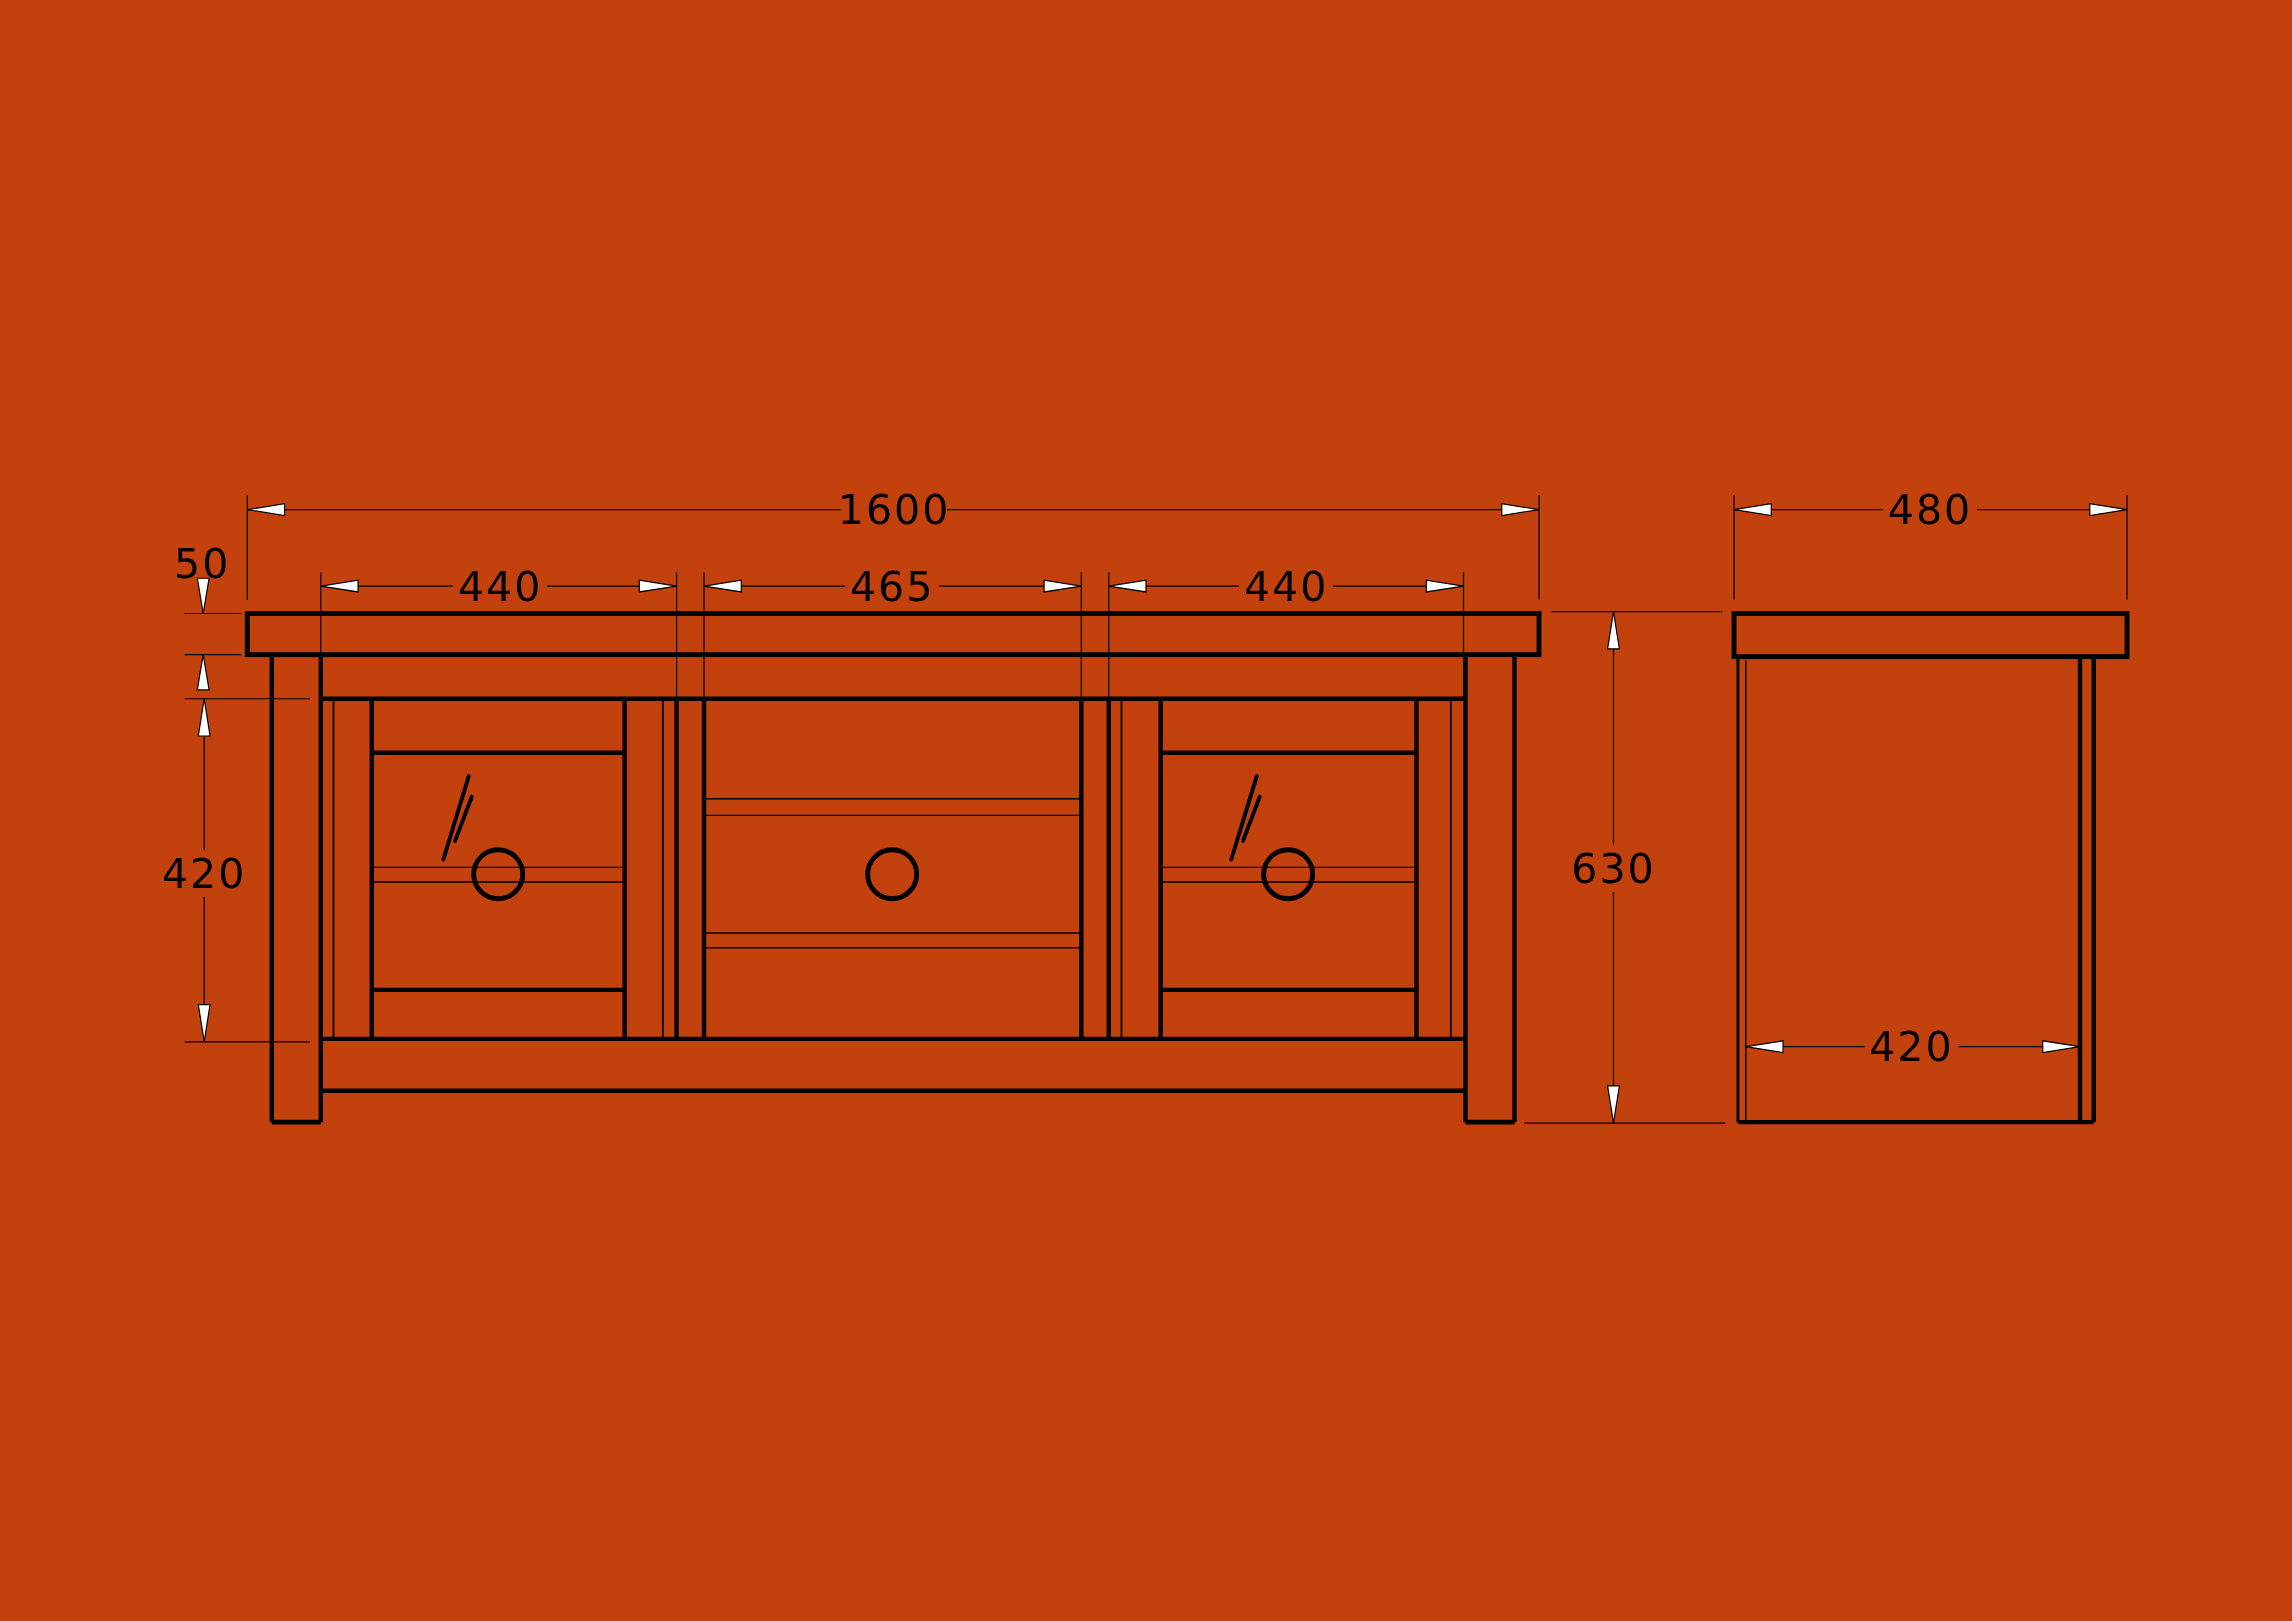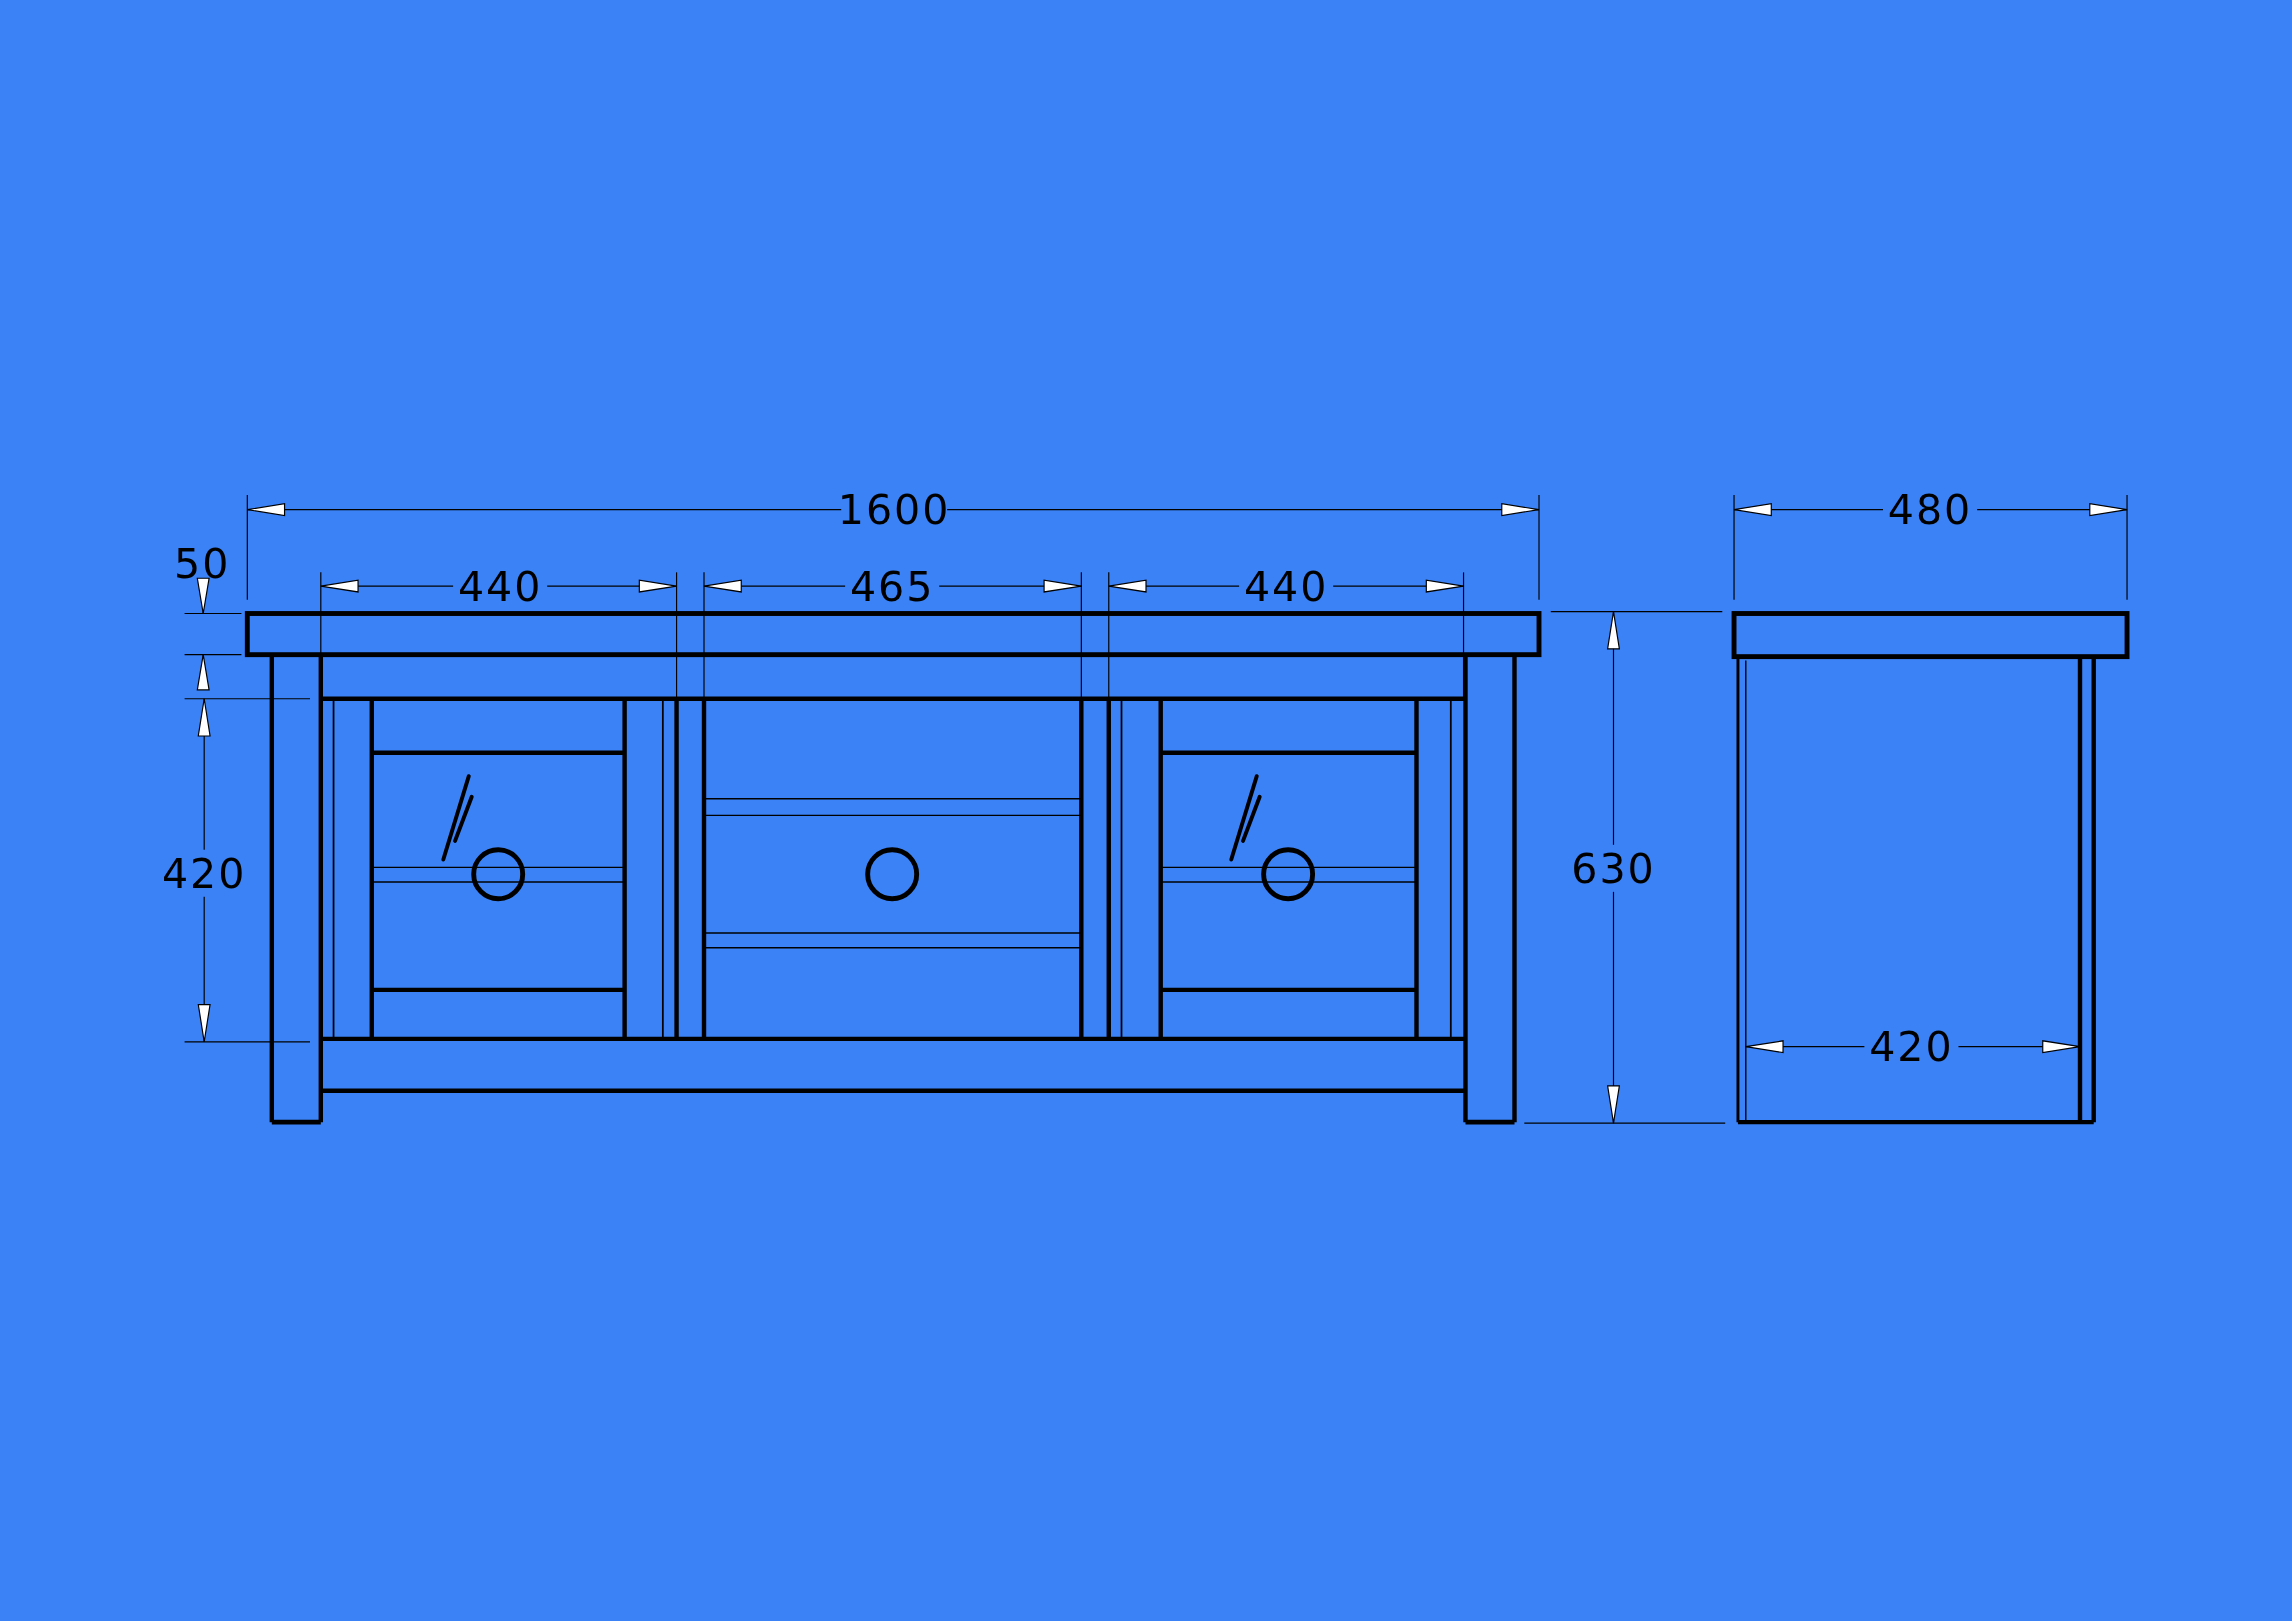--- a/index.html
+++ b/index.html
@@ -7,21 +7,21 @@
     padding: 0;
     background: #ffffff;
     width: 2293px;
     height: 1621px;
     overflow: hidden;
   }
   .sheet {
     position: relative;
     width: 2293px;
     height: 1621px;
-    background: #3b82f6;
+    background: #c2410c;
   }
   svg { display: block; }
   .thick   { stroke: #000; stroke-width: 5;   fill: none; }
   .heavy   { stroke: #000; stroke-width: 4.5; fill: none; }
   .med     { stroke: #000; stroke-width: 3;   fill: none; }
   .leaf    { stroke: #000; stroke-width: 1.8; fill: none; }
   .thin    { stroke: #000; stroke-width: 1.4; fill: none; }
   .dim     { stroke: #000; stroke-width: 1.2; fill: none; }
   .glass   { stroke: #000; stroke-width: 4; stroke-linecap: round; fill: none; }
   .knob    { stroke: #000; stroke-width: 5; fill: none; }

